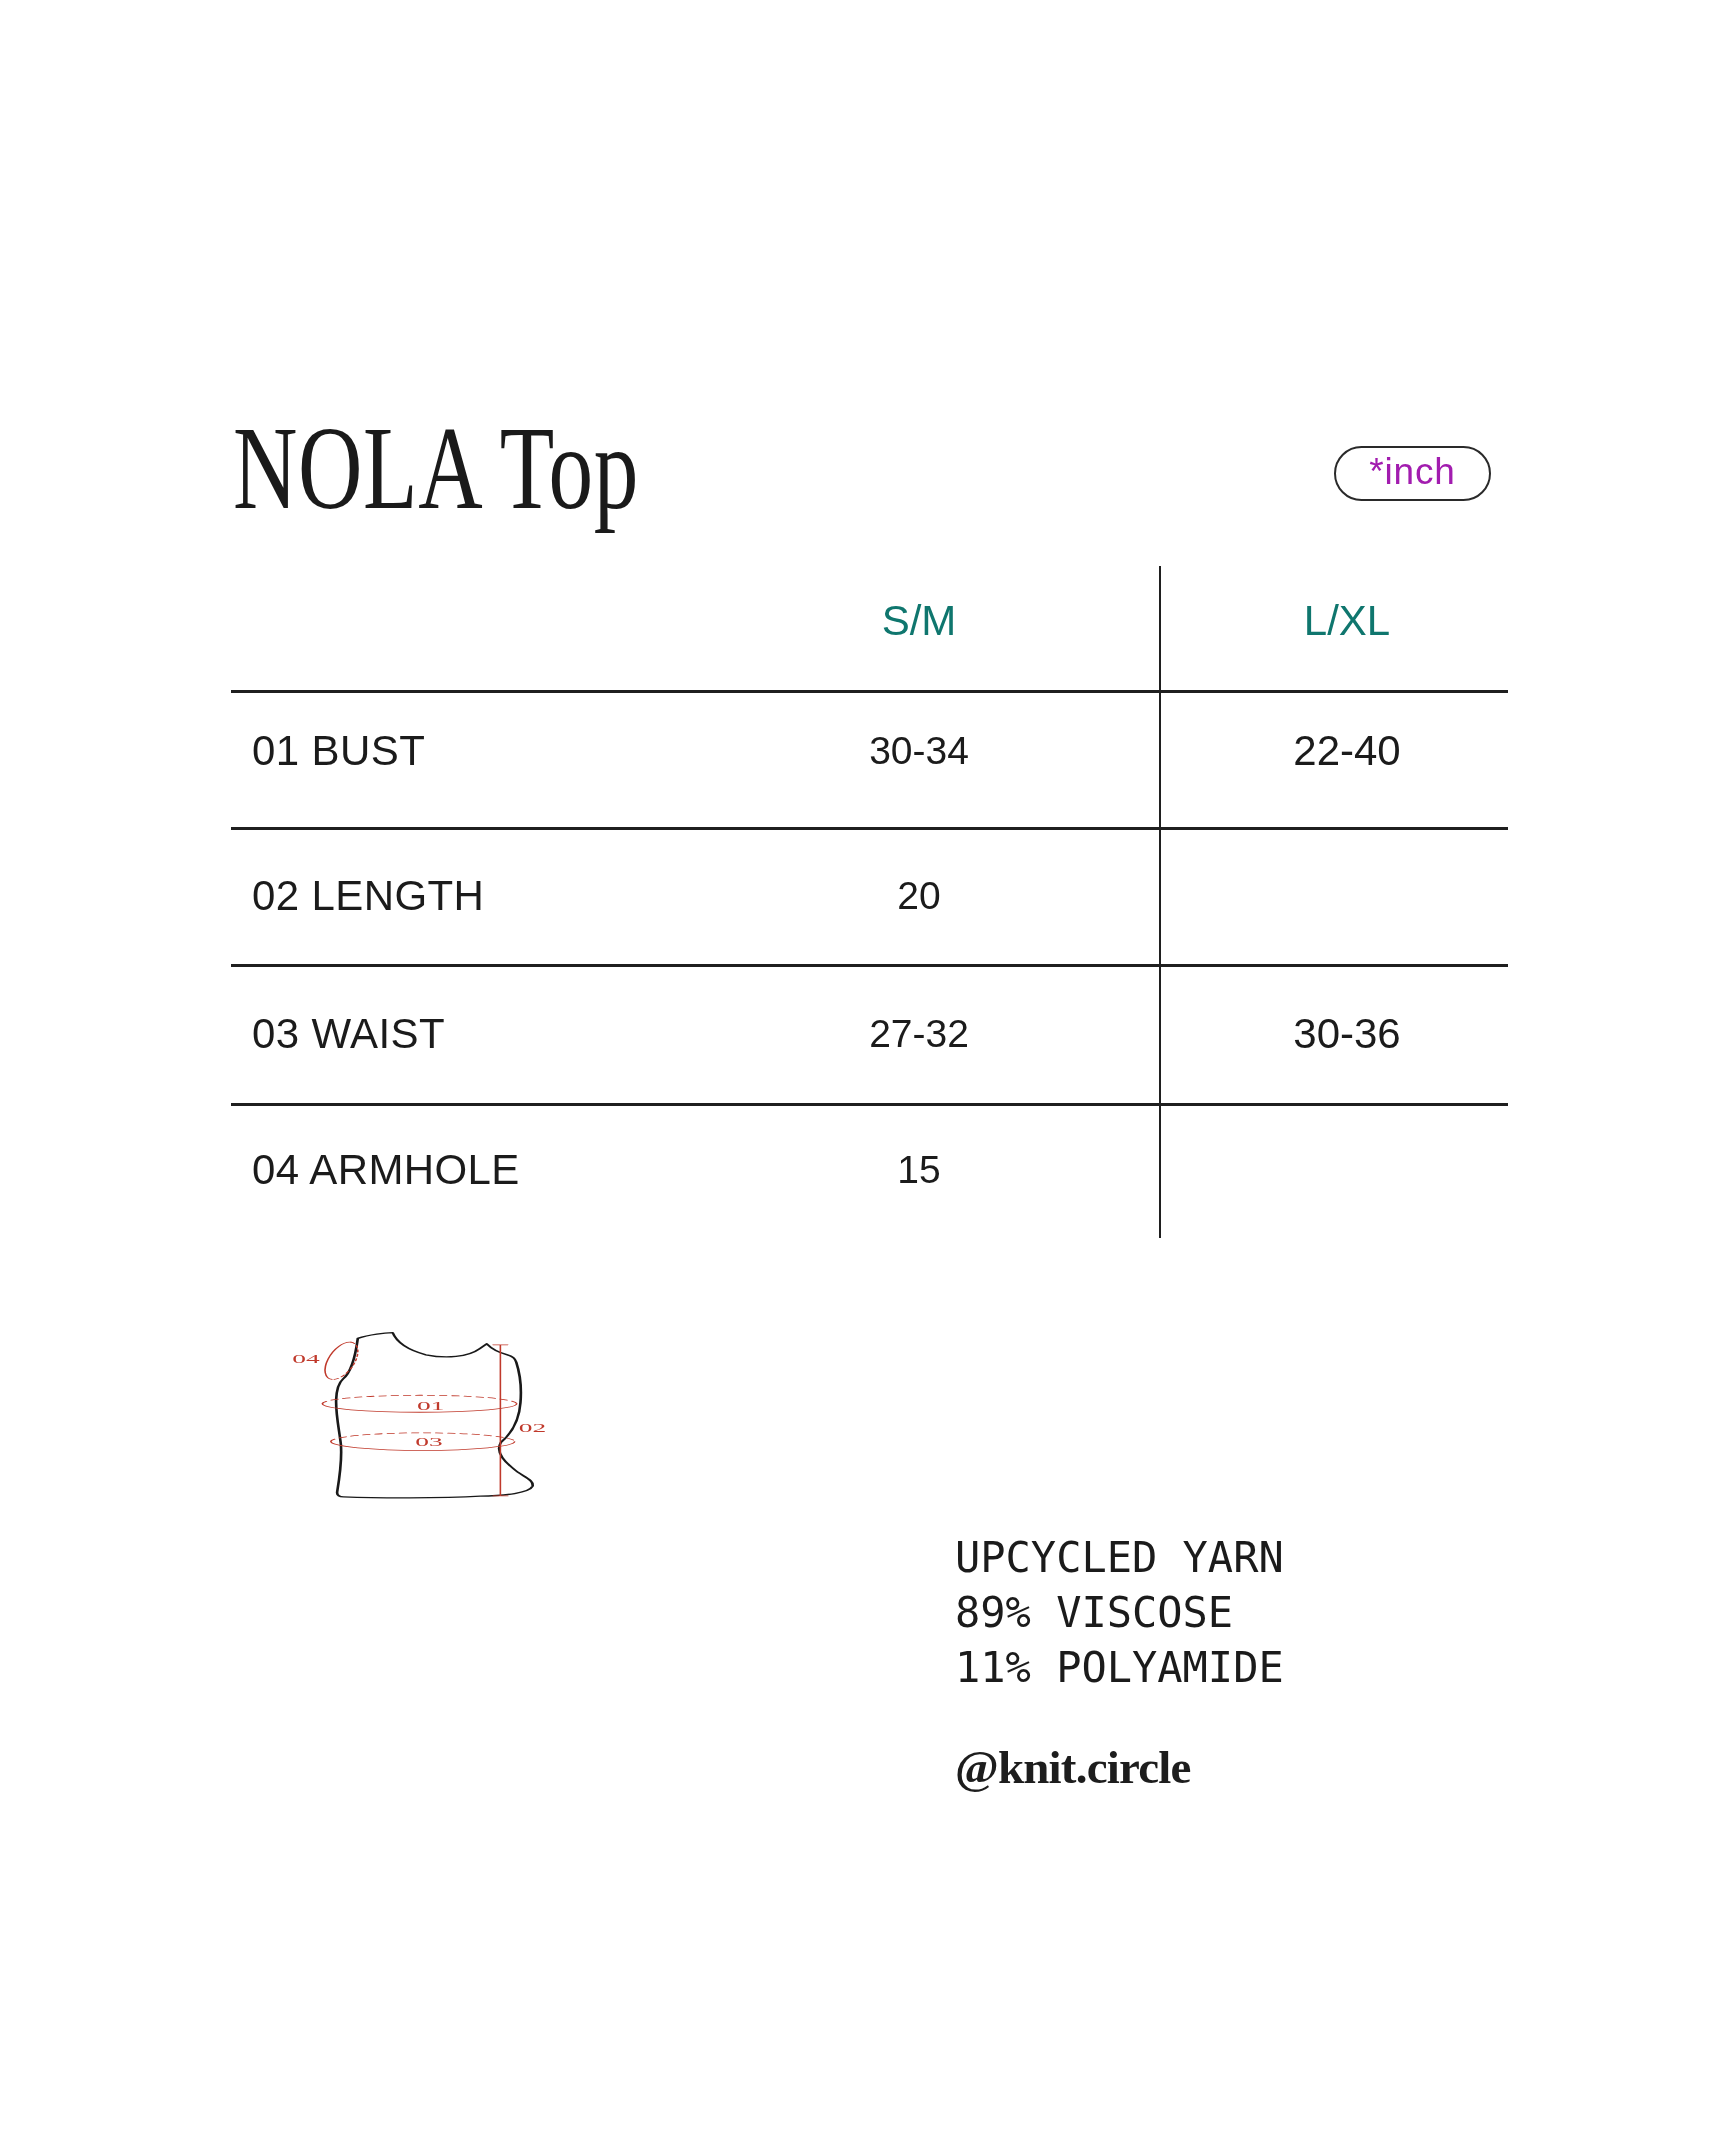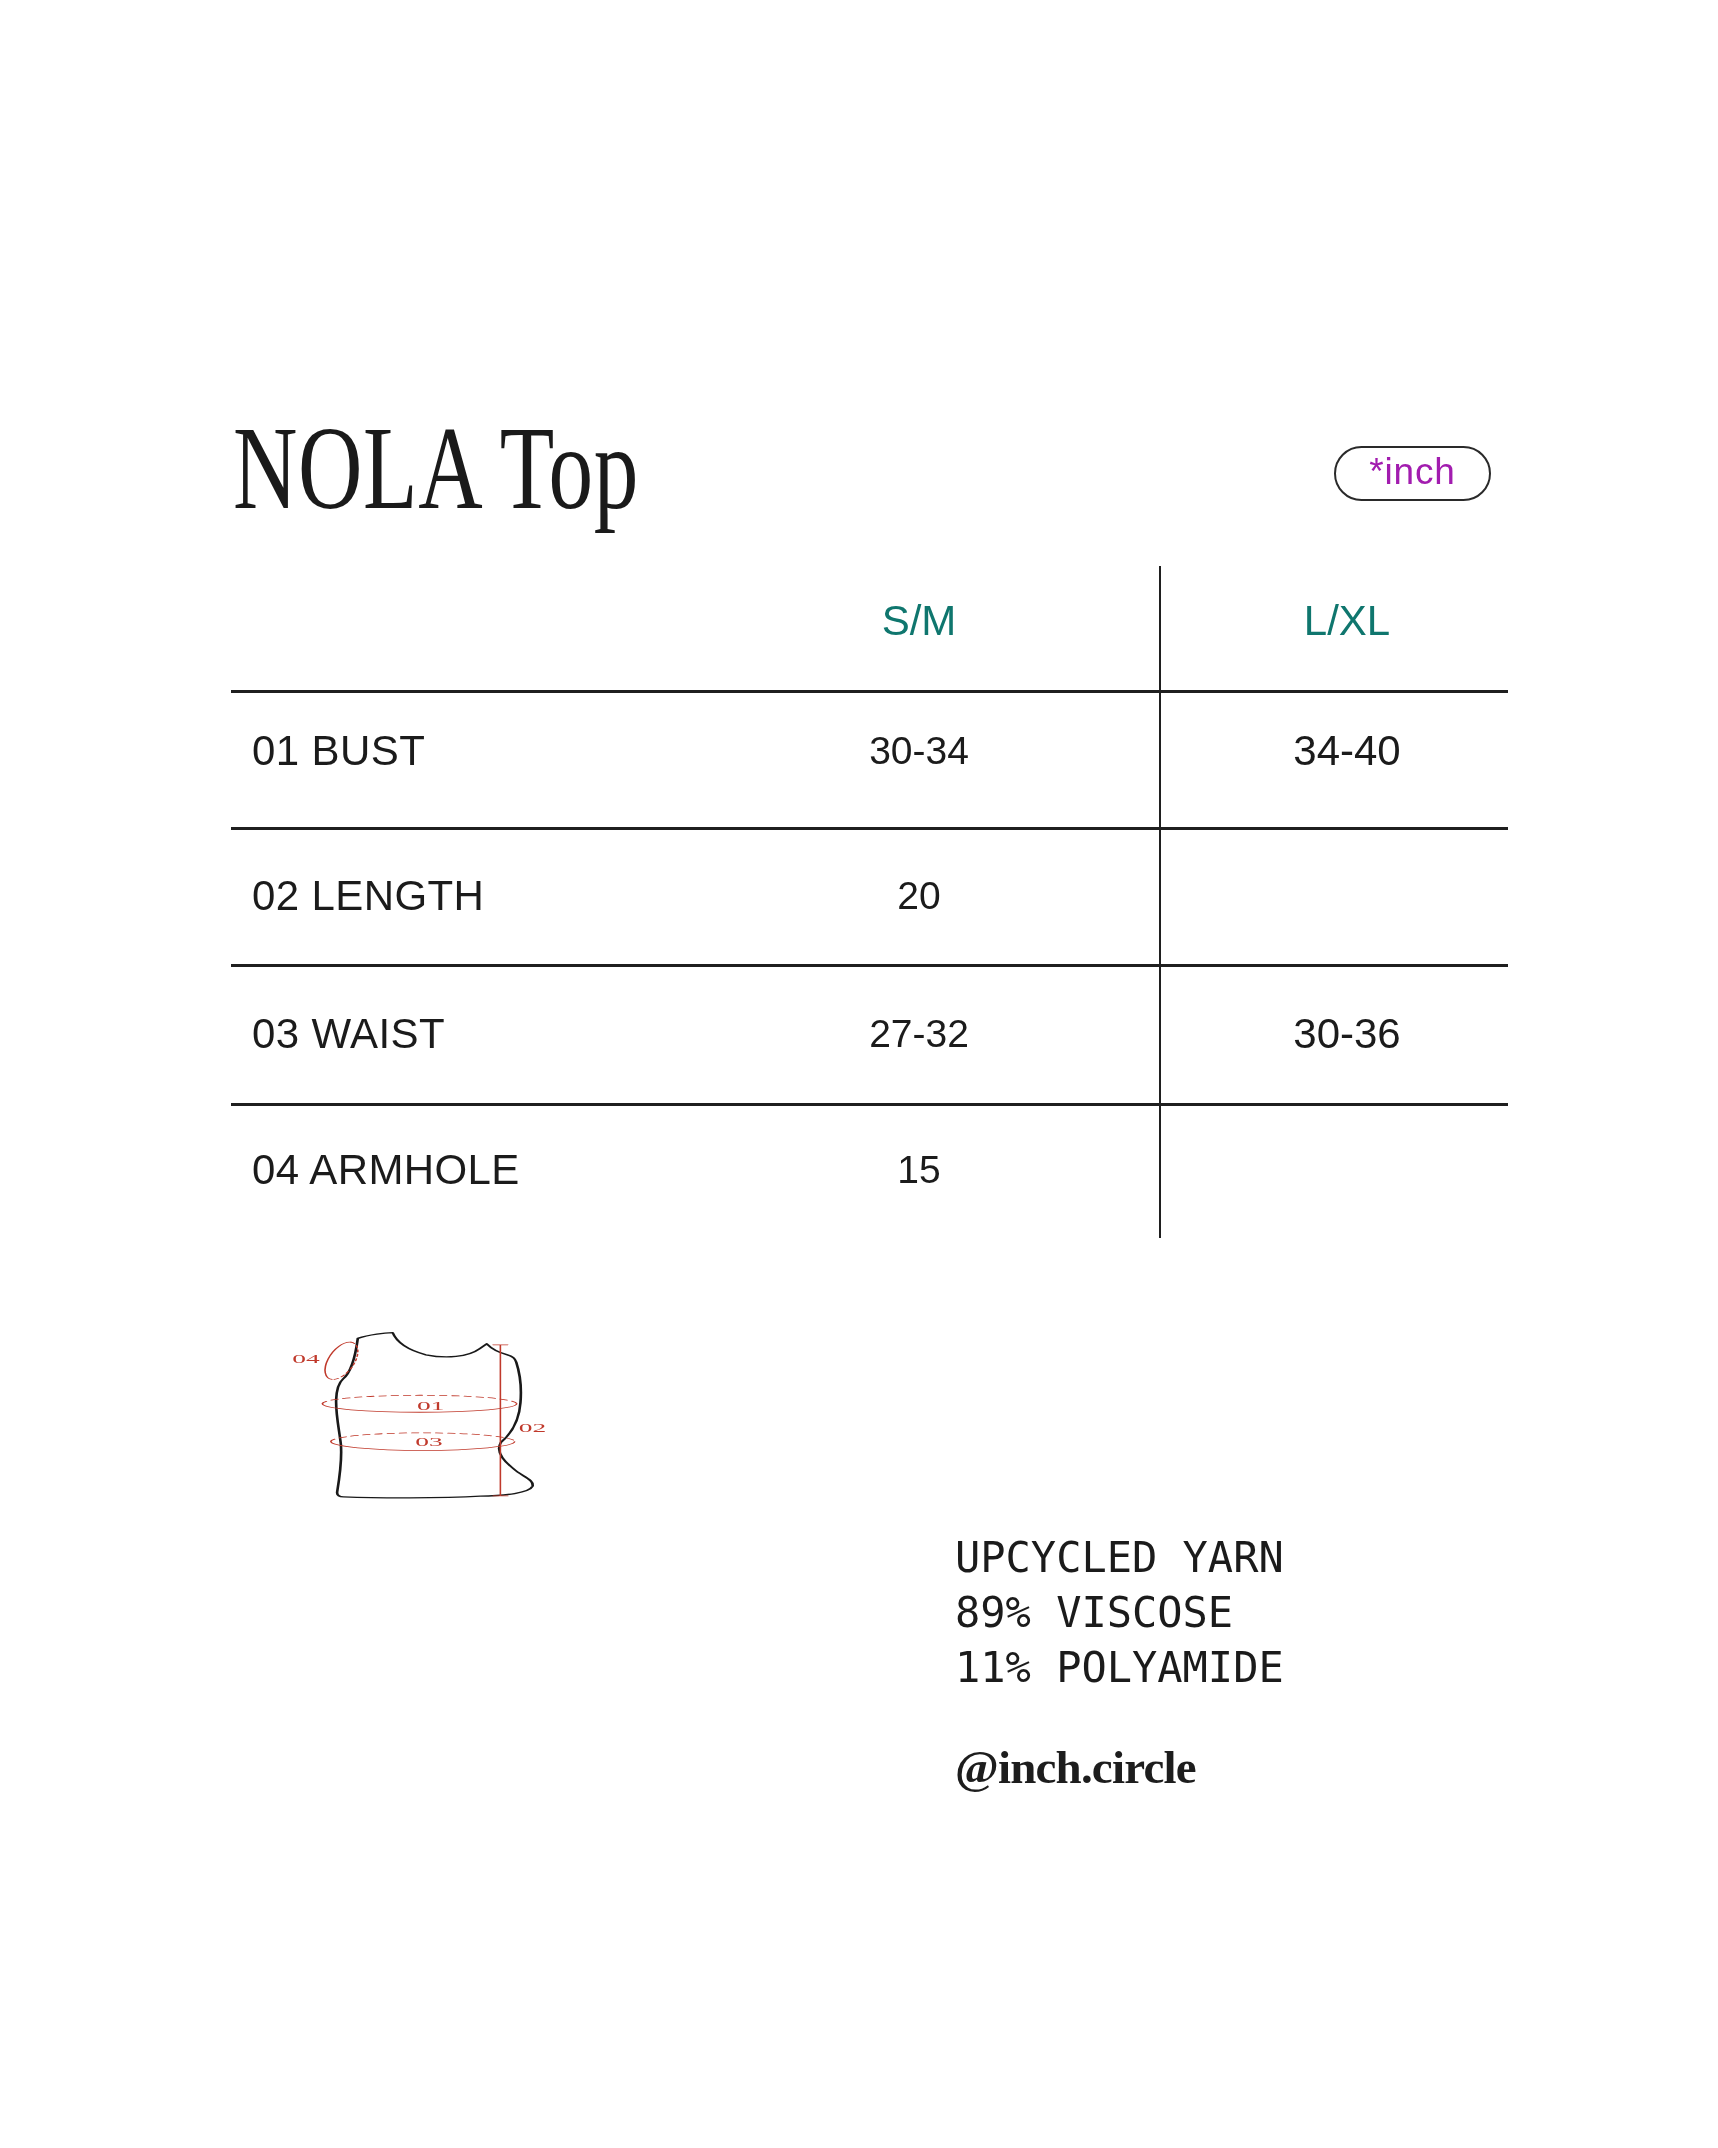--- a/index.html
+++ b/index.html
@@ -91,21 +91,21 @@
   <div class="hline" style="top:124px"></div>
   <div class="hline" style="top:261px"></div>
   <div class="hline" style="top:398px"></div>
   <div class="hline" style="top:537px"></div>
   <div class="th sm">S/M</div>
   <div class="th lxl">L/XL</div>
   <div id="rows-container">
   <div class="trow" style="top: 124px; height: 121px;">
     <span class="label">01 BUST</span>
     <span class="v1">30-34</span>
-    <span class="v2">34-40</span>
+    <span class="v2">22-40</span>
   </div>
 
   <div class="trow" style="top: 261px; height: 137px;">
     <span class="label">02 LENGTH</span>
     <span class="v1">20</span>
   </div>
 
   <div class="trow" style="top: 398px; height: 139px;">
     <span class="label">03 WAIST</span>
     <span class="v1">27-32</span>
@@ -154,14 +154,14 @@
   </g>
 
   <text x="385" y="1722" fill="#c0392b" text-anchor="middle">04</text>
   <text x="621" y="1906" fill="#c0392b" text-anchor="middle">01</text>
   <text x="788" y="1991" fill="#c0392b" text-anchor="start">02</text>
   <text x="618" y="2046" fill="#c0392b" text-anchor="middle">03</text>
 </svg>
 
 <div class="materials"><div>UPCYCLED YARN</div><div>89% VISCOSE</div><div>11% POLYAMIDE</div></div>
 
-<div class="handle">@inch.circle</div>
+<div class="handle">@knit.circle</div>
 
 
 </body></html>

